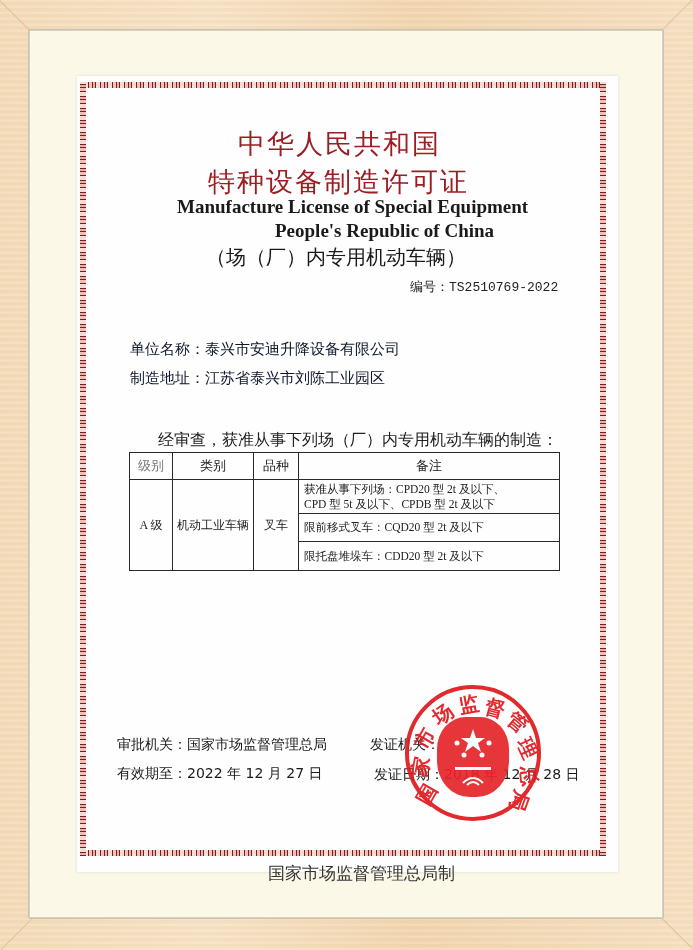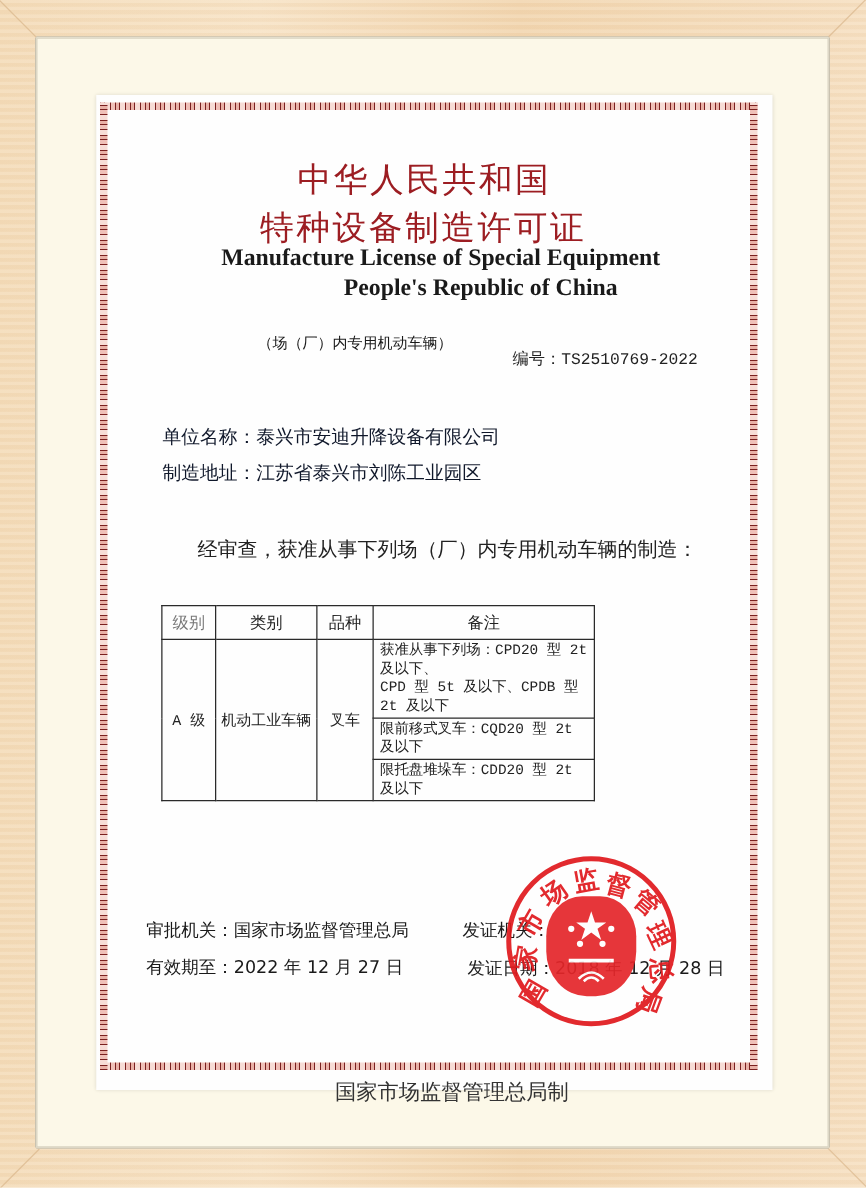--- a/index.html
+++ b/index.html
@@ -10,25 +10,25 @@
   .miter { position:absolute; width:44px; height:1px; background:#d9b58a; opacity:.7; transform-origin:0 0; }
   .mat { position:absolute; left:29px; top:30px; width:634px; height:888px; background:#fcf8e8; box-shadow: inset 0 0 0 1px #d8d2c0, -1px 0 0 #c9c2b0, 1px 0 0 #c9c2b0, 0 1px 0 #c9c2b0, 0 -1px 0 #c9c2b0; }
   .paper { position:absolute; left:77px; top:76px; width:541px; height:796px; background:#fefefe; box-shadow:0 0 3px rgba(0,0,0,0.12); }
   .key-h { position:absolute; height:6px; background:
       repeating-linear-gradient(90deg, #7a1f1f 0 1px, #e9b0a6 1px 3px, #7a1f1f 3px 4px, #f7dcd6 4px 8px, #7a1f1f 8px 9px, #f0c0b8 9px 12px); }
   .key-v { position:absolute; width:6px; background:
       repeating-linear-gradient(0deg, #7a1f1f 0 1px, #e9b0a6 1px 3px, #7a1f1f 3px 4px, #f7dcd6 4px 8px, #7a1f1f 8px 9px, #f0c0b8 9px 12px); }
   .txt { position:absolute; white-space:nowrap; }
   .title-cn { color:#9c1d22; font-size:27px; letter-spacing:2px; font-family:"DejaVu Sans", sans-serif; }
   .title-en { color:#1a1a1a; font-family:"Liberation Serif", serif; font-weight:bold; font-size:19px; }
-  .subtitle-cn { color:#1a1a1a; font-size:12px;margin-top:22px; }
+  .subtitle-cn { color:#1a1a1a; font-size:20px; }
   .certno { color:#222; font-family:"Liberation Mono", monospace; font-size:13px; }
   .field { color:#0f172a; font-size:15px; }
   .intro { color:#222; font-size:16px; font-family:"DejaVu Serif", serif; }
-  table.scope { position:absolute; left:129px; top:484px; width:347px; border-collapse:collapse; font-size:12px; color:#222; font-family:Liberation Mono, monospace; }
+  table.scope { position:absolute; left:129px; top:452px; width:431px; border-collapse:collapse; font-size:12px; color:#222; font-family:Liberation Serif, serif; }
   table.scope td, table.scope th { border:1.5px solid #2a2a2a; text-align:center; font-weight:normal; padding:0 3px; }
   table.scope th { height:26px; font-size:13px; }
   table.scope td.note { text-align:left; font-size:11.5px; line-height:15px; padding:1px 5px; }
   .sig { color:#1a1a1a; font-size:14px; }
   .seal { position:absolute; left:405px; top:685px; width:136px; height:136px; border-radius:50%; border:4px solid #e0191d; box-sizing:border-box; }
   .seal-inner { position:absolute; left:28px; top:28px; width:72px; height:80px; background:#e5262a; border-radius:40% 40% 45% 45%; }
   .seal-char { position:absolute; color:#e0191d; font-size:20px; font-weight:bold; }
   .footer-print { color:#333; font-size:17px; }
 </style>
 </head>

